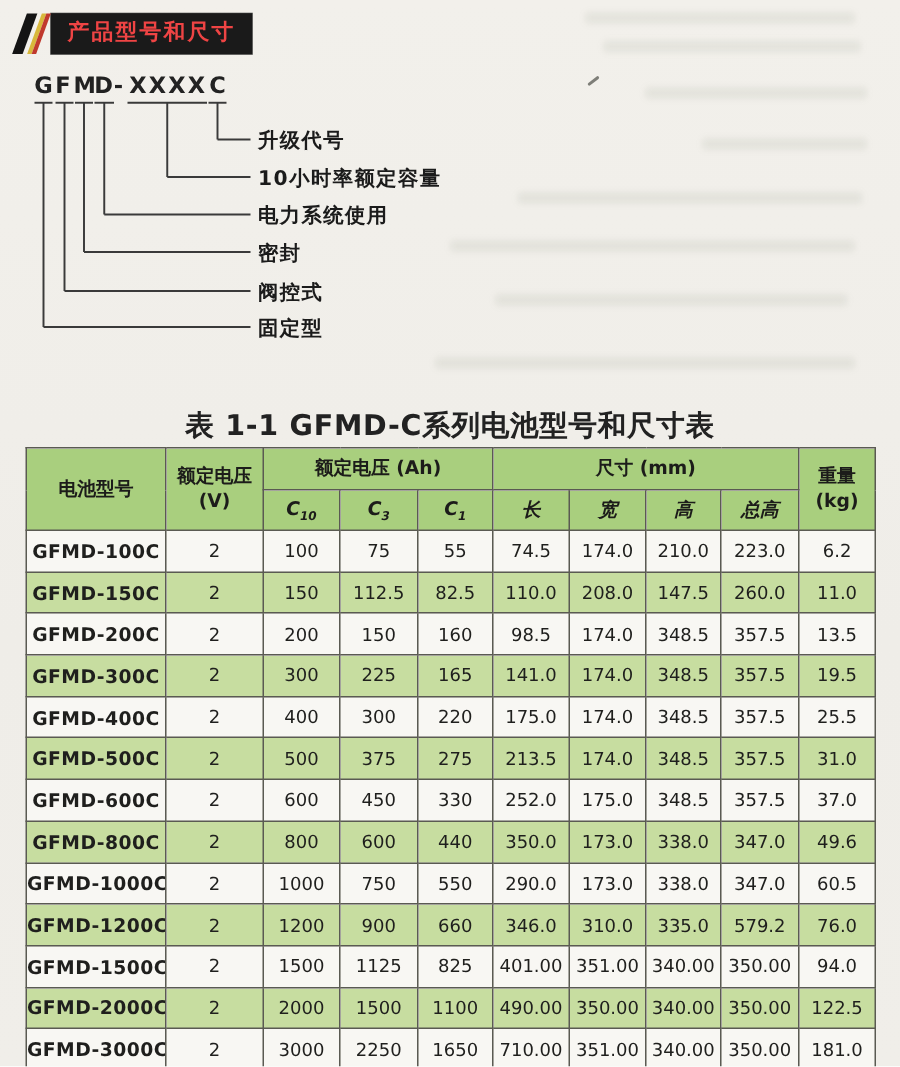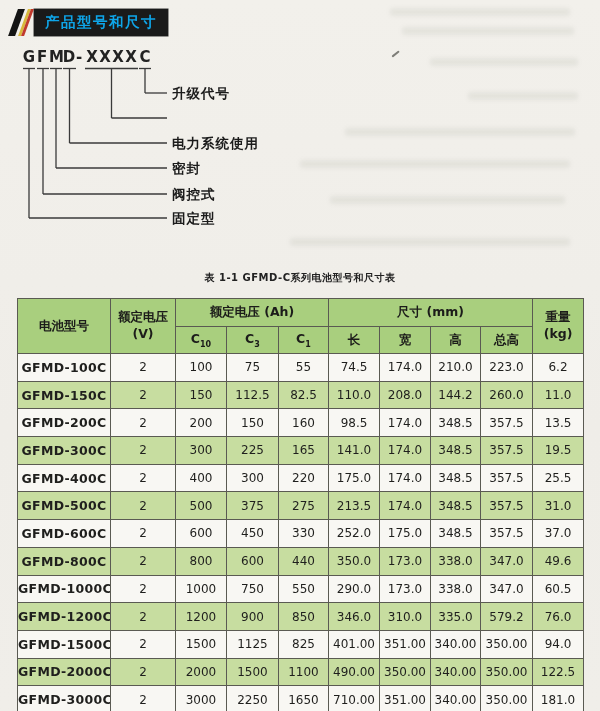--- a/index.html
+++ b/index.html
@@ -19,48 +19,48 @@
     color:#1f1f1d;
   }
   
   .section-header{position:absolute;left:10px;top:9px;display:flex;align-items:stretch;height:27px;}
   .stripes{position:relative;width:22px;height:27px;margin-right:2px;}
   .stripes i{position:absolute;top:0;bottom:0;transform:skewX(-20deg);}
   .stripe-black{left:3px;width:7px;background:#141414;}
   .stripe-yellow{left:13px;width:3px;background:var(--stripe-yellow);}
   .stripe-red{left:16px;width:3px;background:var(--stripe-red);}
   .title-box{
-    background:var(--title-bar);color:#0ea5e9;font-size:14.5px;font-weight:700;
+    background:var(--title-bar);color:#ef4444;font-size:14.5px;font-weight:700;
     line-height:27px;padding:0 11px;letter-spacing:1.5px;white-space:nowrap;
     box-shadow:0 0 0 0.5px #333;
   }
   
   .diagram{position:absolute;left:0;top:0;width:600px;height:245px;}
   .diagram svg{position:absolute;left:0;top:0;}
   .ltr{position:absolute;top:48px;width:14px;text-align:center;font-size:15px;font-weight:700;color:#222;}
   .l0{left:22px}.l1{left:35px}.l2{left:49px}.l3{left:62px}.l4{left:72px}
   .l5{left:85px}.l6{left:98px}.l7{left:111px}.l8{left:124px}.l9{left:138px}
   .dlabel{position:absolute;left:172px;font-size:13.5px;font-weight:600;color:#1b1b1b;letter-spacing:1px;white-space:nowrap;}
   .dl0{top:85px}.dl1{top:110px}.dl2{top:135px}.dl3{top:160px}.dl4{top:186px}.dl5{top:210px}
   
   .caption{position:absolute;left:0;top:271px;width:600px;text-align:center;
-    font-size:10px;font-weight:700;color:#222;letter-spacing:0.5px;}
+    font-size:19px;font-weight:700;color:#222;letter-spacing:0.5px;}
   table.spec{
     position:absolute;left:17px;top:298px;width:566px;
     border-collapse:collapse;table-layout:fixed;
     border:1.5px solid #4c4c45;
   }
   table.spec th,table.spec td{
     border:1px solid var(--border);text-align:center;vertical-align:middle;
     padding:0;overflow:hidden;white-space:nowrap;
   }
   table.spec thead th{
     background:var(--header-green);font-size:12.5px;font-weight:700;color:#1c1c1a;height:27px;
   }
-  table.spec thead tr.subrow th{height:26px;}
+  table.spec thead tr.subrow th{height:26px;font-style:italic;}
   table.spec thead sub{font-size:8px;}
   table.spec tbody td{background:var(--row-white);font-size:12px;height:26.7px;color:#1f1f1d;}
   table.spec tbody tr.green td{background:var(--row-green);margin-left:47px;}
   table.spec tbody td.model{font-weight:700;font-size:12.5px;letter-spacing:0.3px;}
   .hdr-2line span{display:block;line-height:1.35;}
   
   .smudge{position:absolute;background:rgba(105,115,92,0.09);border-radius:3px;filter:blur(2px);}
   .pen-tick{position:absolute;left:391px;top:53px;width:9px;height:1.6px;background:#6a6a64;
     transform:rotate(-38deg);border-radius:1px;opacity:0.85;}
 </style>
@@ -109,20 +109,21 @@
     <span class="ltr l2">M</span>
     <span class="ltr l3">D</span>
     <span class="ltr l4">-</span>
     <span class="ltr l5">X</span>
     <span class="ltr l6">X</span>
     <span class="ltr l7">X</span>
     <span class="ltr l8">X</span>
     <span class="ltr l9">C</span>
 
     <div class="dlabel dl0">升级代号</div>
+    <div class="dlabel dl1">10小时率额定容量</div>
     <div class="dlabel dl2">电力系统使用</div>
     <div class="dlabel dl3">密封</div>
     <div class="dlabel dl4">阀控式</div>
     <div class="dlabel dl5">固定型</div>
   </div>
 
   <div class="caption">表 1-1 GFMD-C系列电池型号和尺寸表</div>
 
   <table class="spec">
     <colgroup>
@@ -175,21 +176,21 @@
           <td>6.2</td>
         </tr>
         <tr class="green">
           <td class="model">GFMD-150C</td>
           <td>2</td>
           <td>150</td>
           <td>112.5</td>
           <td>82.5</td>
           <td>110.0</td>
           <td>208.0</td>
-          <td>144.2</td>
+          <td>147.5</td>
           <td>260.0</td>
           <td>11.0</td>
         </tr>
         <tr>
           <td class="model">GFMD-200C</td>
           <td>2</td>
           <td>200</td>
           <td>150</td>
           <td>160</td>
           <td>98.5</td>
@@ -268,21 +269,21 @@
           <td>173.0</td>
           <td>338.0</td>
           <td>347.0</td>
           <td>60.5</td>
         </tr>
         <tr class="green">
           <td class="model">GFMD-1200C</td>
           <td>2</td>
           <td>1200</td>
           <td>900</td>
-          <td>850</td>
+          <td>660</td>
           <td>346.0</td>
           <td>310.0</td>
           <td>335.0</td>
           <td>579.2</td>
           <td>76.0</td>
         </tr>
         <tr>
           <td class="model">GFMD-1500C</td>
           <td>2</td>
           <td>1500</td>

